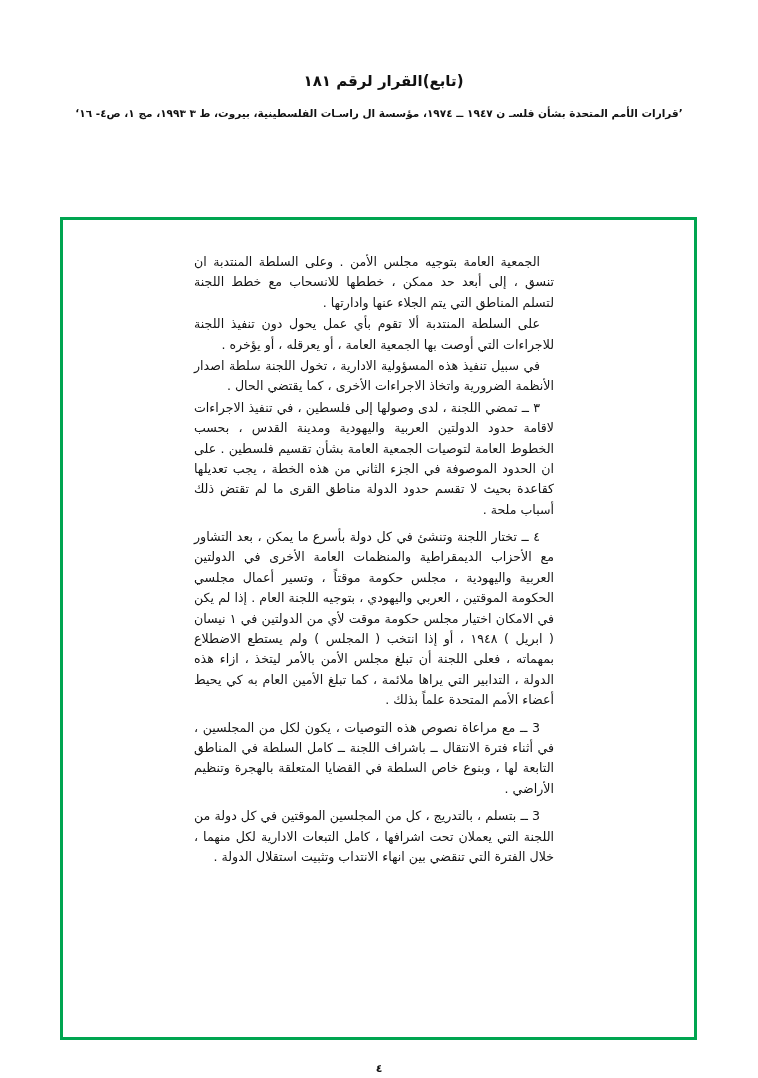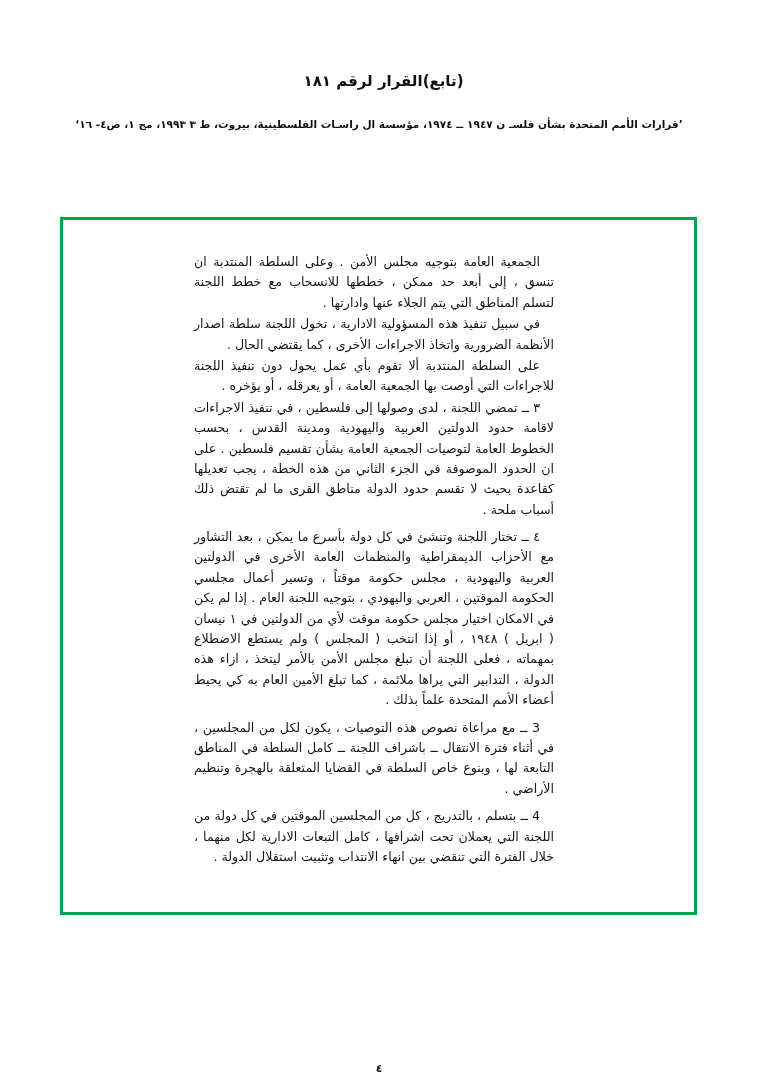--- a/index.html
+++ b/index.html
@@ -27,30 +27,30 @@
     font-weight: bold;
     letter-spacing: 0.5px;
     margin-top: 72px;
     direction: rtl;
     margin-left: 9px;
   }
   .doc-subtitle {
     text-align: center;
     font-size: 10.5px;
     font-weight: bold;
-    margin-top: 28px;
+    margin-top: 17px;
     direction: rtl;
     letter-spacing: 0.2px;
   }
   .frame {
     position: absolute;
     left: 60px;
     top: 145px;
     width: 637px;
-    height: 698px;
+    height: 823px;
     border: 3px solid #00a550;
     box-sizing: border-box;
     background: #ffffff;
   }
   .body-text {
     position: absolute;
     right: 140px;
     top: 32px;
     width: 360px;
     direction: rtl;
@@ -84,24 +84,24 @@
 
 <div class="page">
 
   <div class="doc-title">(تابع)القرار  لرقم ١٨١</div>
 
   <div class="doc-subtitle">’قرارات الأمم المتحدة بشأن فلسـ ن ١٩٤٧ ــ ١٩٧٤، مؤسسة ال راسـات الفلسطينية، بيروت، ط ٣  ١٩٩٣، مج ١، ص٤- ١٦‘</div>
 
   <div class="frame">
     <div class="body-text">
       <p class="para indent">الجمعية العامة بتوجيه مجلس الأمن . وعلى السلطة المنتدبة ان تنسق ، إلى أبعد حد ممكن ، خططها للانسحاب مع خطط اللجنة لتسلم المناطق التي يتم الجلاء عنها وادارتها .</p>
+      <p class="para indent">على السلطة المنتدبة ألا تقوم بأي عمل يحول دون تنفيذ اللجنة للاجراءات التي أوصت بها الجمعية العامة ، أو يعرقله ، أو يؤخره .</p>
       <p class="para indent">في سبيل تنفيذ هذه المسؤولية الادارية ، تخول اللجنة سلطة اصدار الأنظمة الضرورية واتخاذ الاجراءات الأخرى ، كما يقتضي الحال .</p>
-      <p class="para indent">على السلطة المنتدبة ألا تقوم بأي عمل يحول دون تنفيذ اللجنة للاجراءات التي أوصت بها الجمعية العامة ، أو يعرقله ، أو يؤخره .</p>
       <p class="para indent">٣ ــ تمضي اللجنة ، لدى وصولها إلى فلسطين ، في تنفيذ الاجراءات لاقامة حدود الدولتين العربية واليهودية ومدينة القدس ، بحسب الخطوط العامة لتوصيات الجمعية العامة بشأن تقسيم فلسطين . على ان الحدود الموصوفة في الجزء الثاني من هذه الخطة ، يجب تعديلها كقاعدة بحيث لا تقسم حدود الدولة مناطق القرى ما لم تقتض ذلك أسباب ملحة .</p>
       <p class="para indent gap">٤ ــ تختار اللجنة وتنشئ في كل دولة بأسرع ما يمكن ، بعد التشاور مع الأحزاب الديمقراطية والمنظمات العامة الأخرى في الدولتين العربية واليهودية ، مجلس حكومة موقتاً ، وتسير أعمال مجلسي الحكومة الموقتين ، العربي واليهودي ، بتوجيه اللجنة العام . إذا لم يكن في الامكان اختيار مجلس حكومة موقت لأي من الدولتين في ١ نيسان ( ابريل ) ١٩٤٨ ، أو إذا انتخب ( المجلس ) ولم يستطع الاضطلاع بمهماته ، فعلى اللجنة أن تبلغ مجلس الأمن بالأمر ليتخذ ، ازاء هذه الدولة ، التدابير التي يراها ملائمة ، كما تبلغ الأمين العام به كي يحيط أعضاء الأمم المتحدة علماً بذلك .</p>
       <p class="para indent gap">3 ــ مع مراعاة نصوص هذه التوصيات ، يكون لكل من المجلسين ، في أثناء فترة الانتقال ــ باشراف اللجنة ــ كامل السلطة في المناطق التابعة لها ، وبنوع خاص السلطة في القضايا المتعلقة بالهجرة وتنظيم الأراضي .</p>
-      <p class="para indent gap">4 ــ بتسلم ، بالتدريج ، كل من المجلسين الموقتين في كل دولة من اللجنة التي يعملان تحت اشرافها ، كامل التبعات الادارية لكل منهما ، خلال الفترة التي تنقضي بين انهاء الانتداب وتثبيت استقلال الدولة .</p>
+      <p class="para indent gap">3 ــ بتسلم ، بالتدريج ، كل من المجلسين الموقتين في كل دولة من اللجنة التي يعملان تحت اشرافها ، كامل التبعات الادارية لكل منهما ، خلال الفترة التي تنقضي بين انهاء الانتداب وتثبيت استقلال الدولة .</p>
     </div>
   </div>
 
   <div class="page-number">٤</div>
 
 </div>
 
 </body></html>

